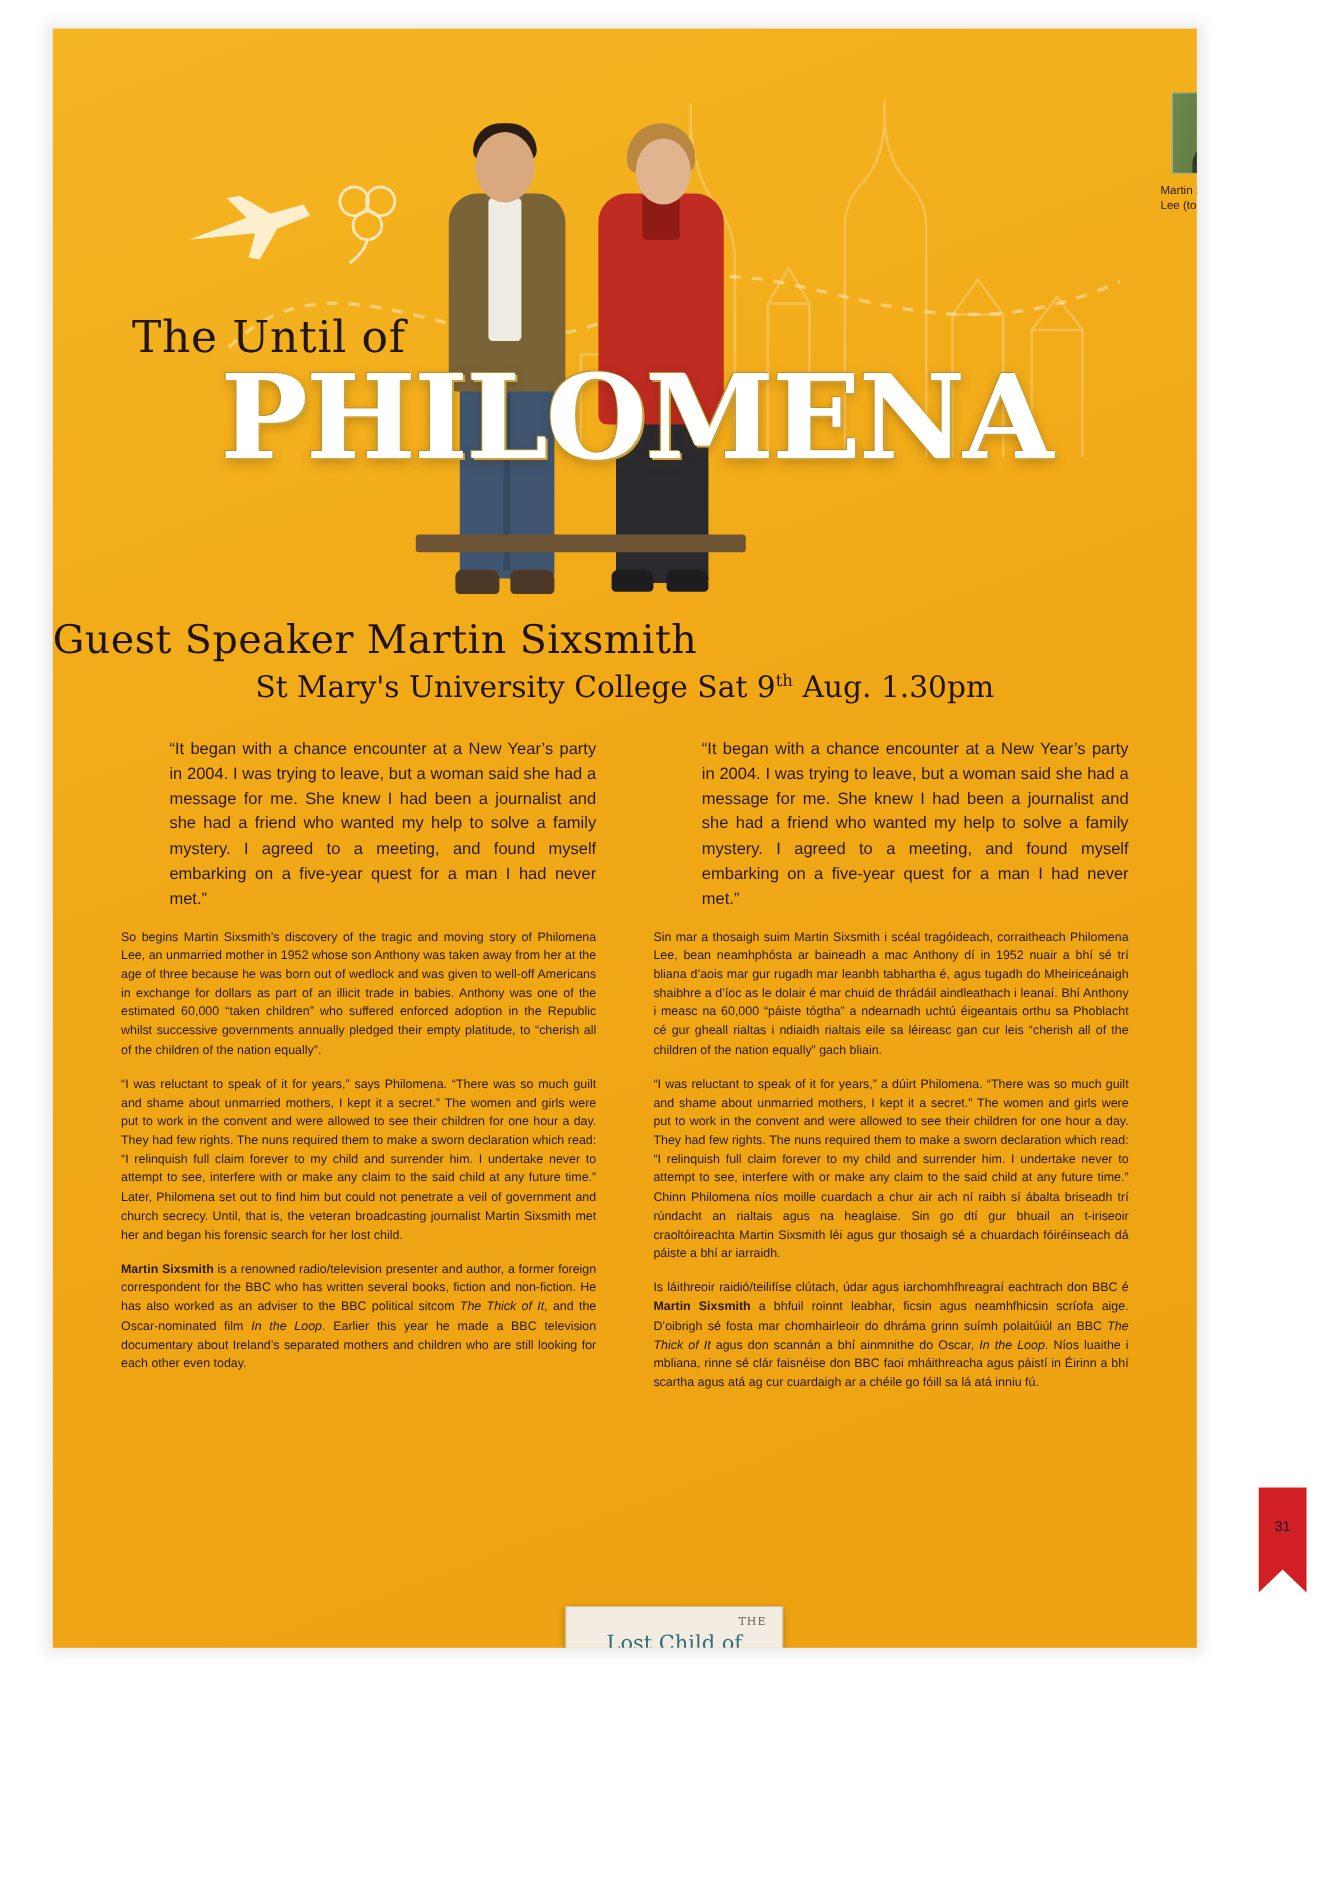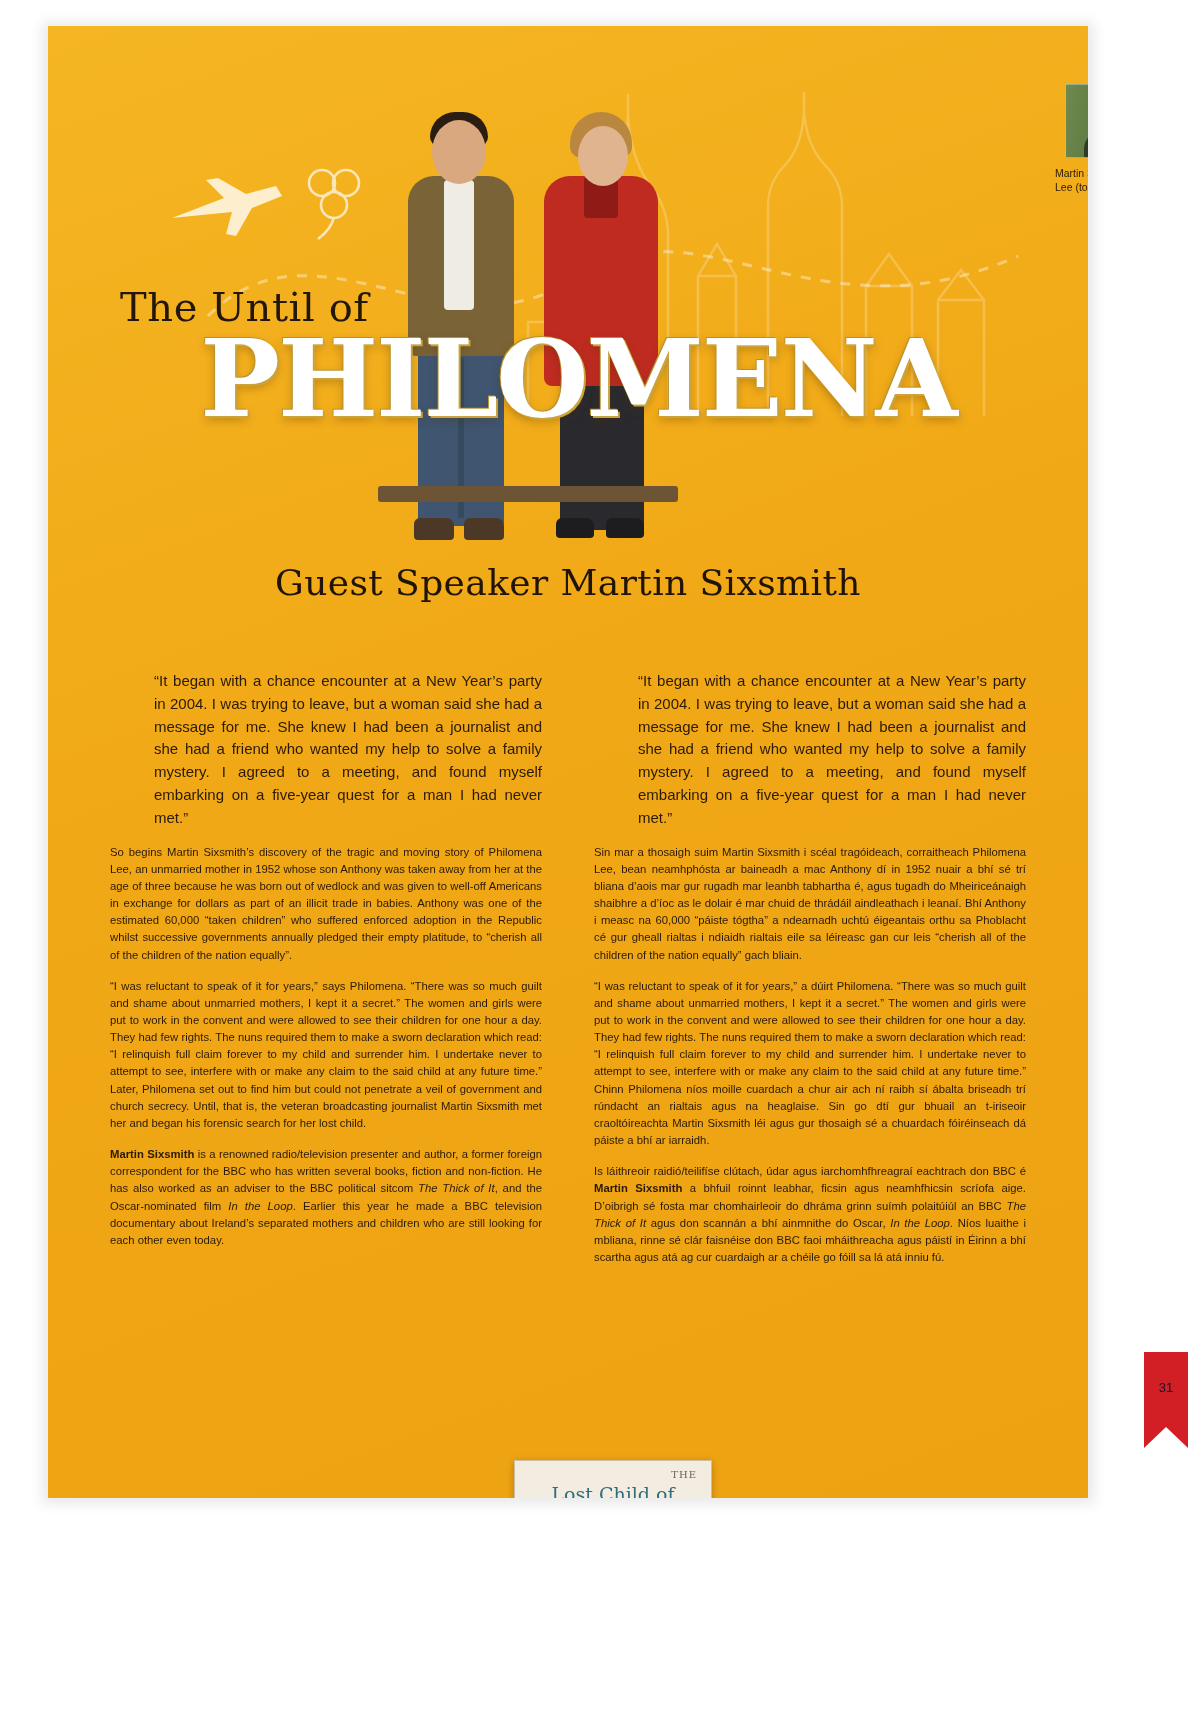--- a/index.html
+++ b/index.html
@@ -196,21 +196,20 @@
       2px 2px 0 #caa33d,
       -1px -1px 0 #b8912f,
       0 4px 10px rgba(80,50,0,.35);
   }
 
   .guest-speaker {
     position: absolute;
     left: 0;
     top: 536px;
     width: 1040px;
-    text-align: center;
     font-family: "DejaVu Serif", serif;
     font-size: 36px;
     color: #1f1405;
     letter-spacing: .4px;
   }
 
   .venue {
     position: absolute;
     left: 0;
     top: 584px;
@@ -361,20 +360,21 @@
         <div class="b1"></div>
         <div class="h2hair"></div>
         <div class="p-head h2"></div>
         <div class="b2"></div>
       </div>
       <div class="inset-caption">Martin Sixsmith and Philomena Lee (today)</div>
 
       <div class="story-of">The Until of</div>
       <div class="philomena">PHILOMENA</div>
       <div class="guest-speaker">Guest Speaker Martin Sixsmith</div>
+      <div class="venue"><span>St Mary's University College Sat 9</span><sup>th</sup><span> Aug. 1.30pm</span></div>
     </div>
 
     <div class="cols">
 
       <div class="col col-left">
         <p class="intro">“It began with a chance encounter at a New Year’s party in 2004. I was trying to leave, but a woman said she had a message for me. She knew I had been a journalist and she had a friend who wanted my help to solve a family mystery. I agreed to a meeting, and found myself embarking on a five-year quest for a man I had never met.”</p>
         <p>So begins Martin Sixsmith’s discovery of the tragic and moving story of Philomena Lee, an unmarried mother in 1952 whose son Anthony was taken away from her at the age of three because he was born out of wedlock and was given to well-off Americans in exchange for dollars as part of an illicit trade in babies. Anthony was one of the estimated 60,000 “taken children” who suffered enforced adoption in the Republic whilst successive governments annually pledged their empty platitude, to “cherish all of the children of the nation equally”.</p>
         <p>“I was reluctant to speak of it for years,” says Philomena. “There was so much guilt and shame about unmarried mothers, I kept it a secret.” The women and girls were put to work in the convent and were allowed to see their children for one hour a day. They had few rights. The nuns required them to make a sworn declaration which read: “I relinquish full claim forever to my child and surrender him. I undertake never to attempt to see, interfere with or make any claim to the said child at any future time.” Later, Philomena set out to find him but could not penetrate a veil of government and church secrecy. Until, that is, the veteran broadcasting journalist Martin Sixsmith met her and began his forensic search for her lost child.</p>
         <p><b>Martin Sixsmith</b><span> is a renowned radio/television presenter and author, a former foreign correspondent for the BBC who has written several books, fiction and non-fiction. He has also worked as an adviser to the BBC political sitcom </span><i>The Thick of It</i><span>, and the Oscar-nominated film </span><i>In the Loop</i><span>. Earlier this year he made a BBC television documentary about Ireland’s separated mothers and children who are still looking for each other even today.</span></p>
       </div>

